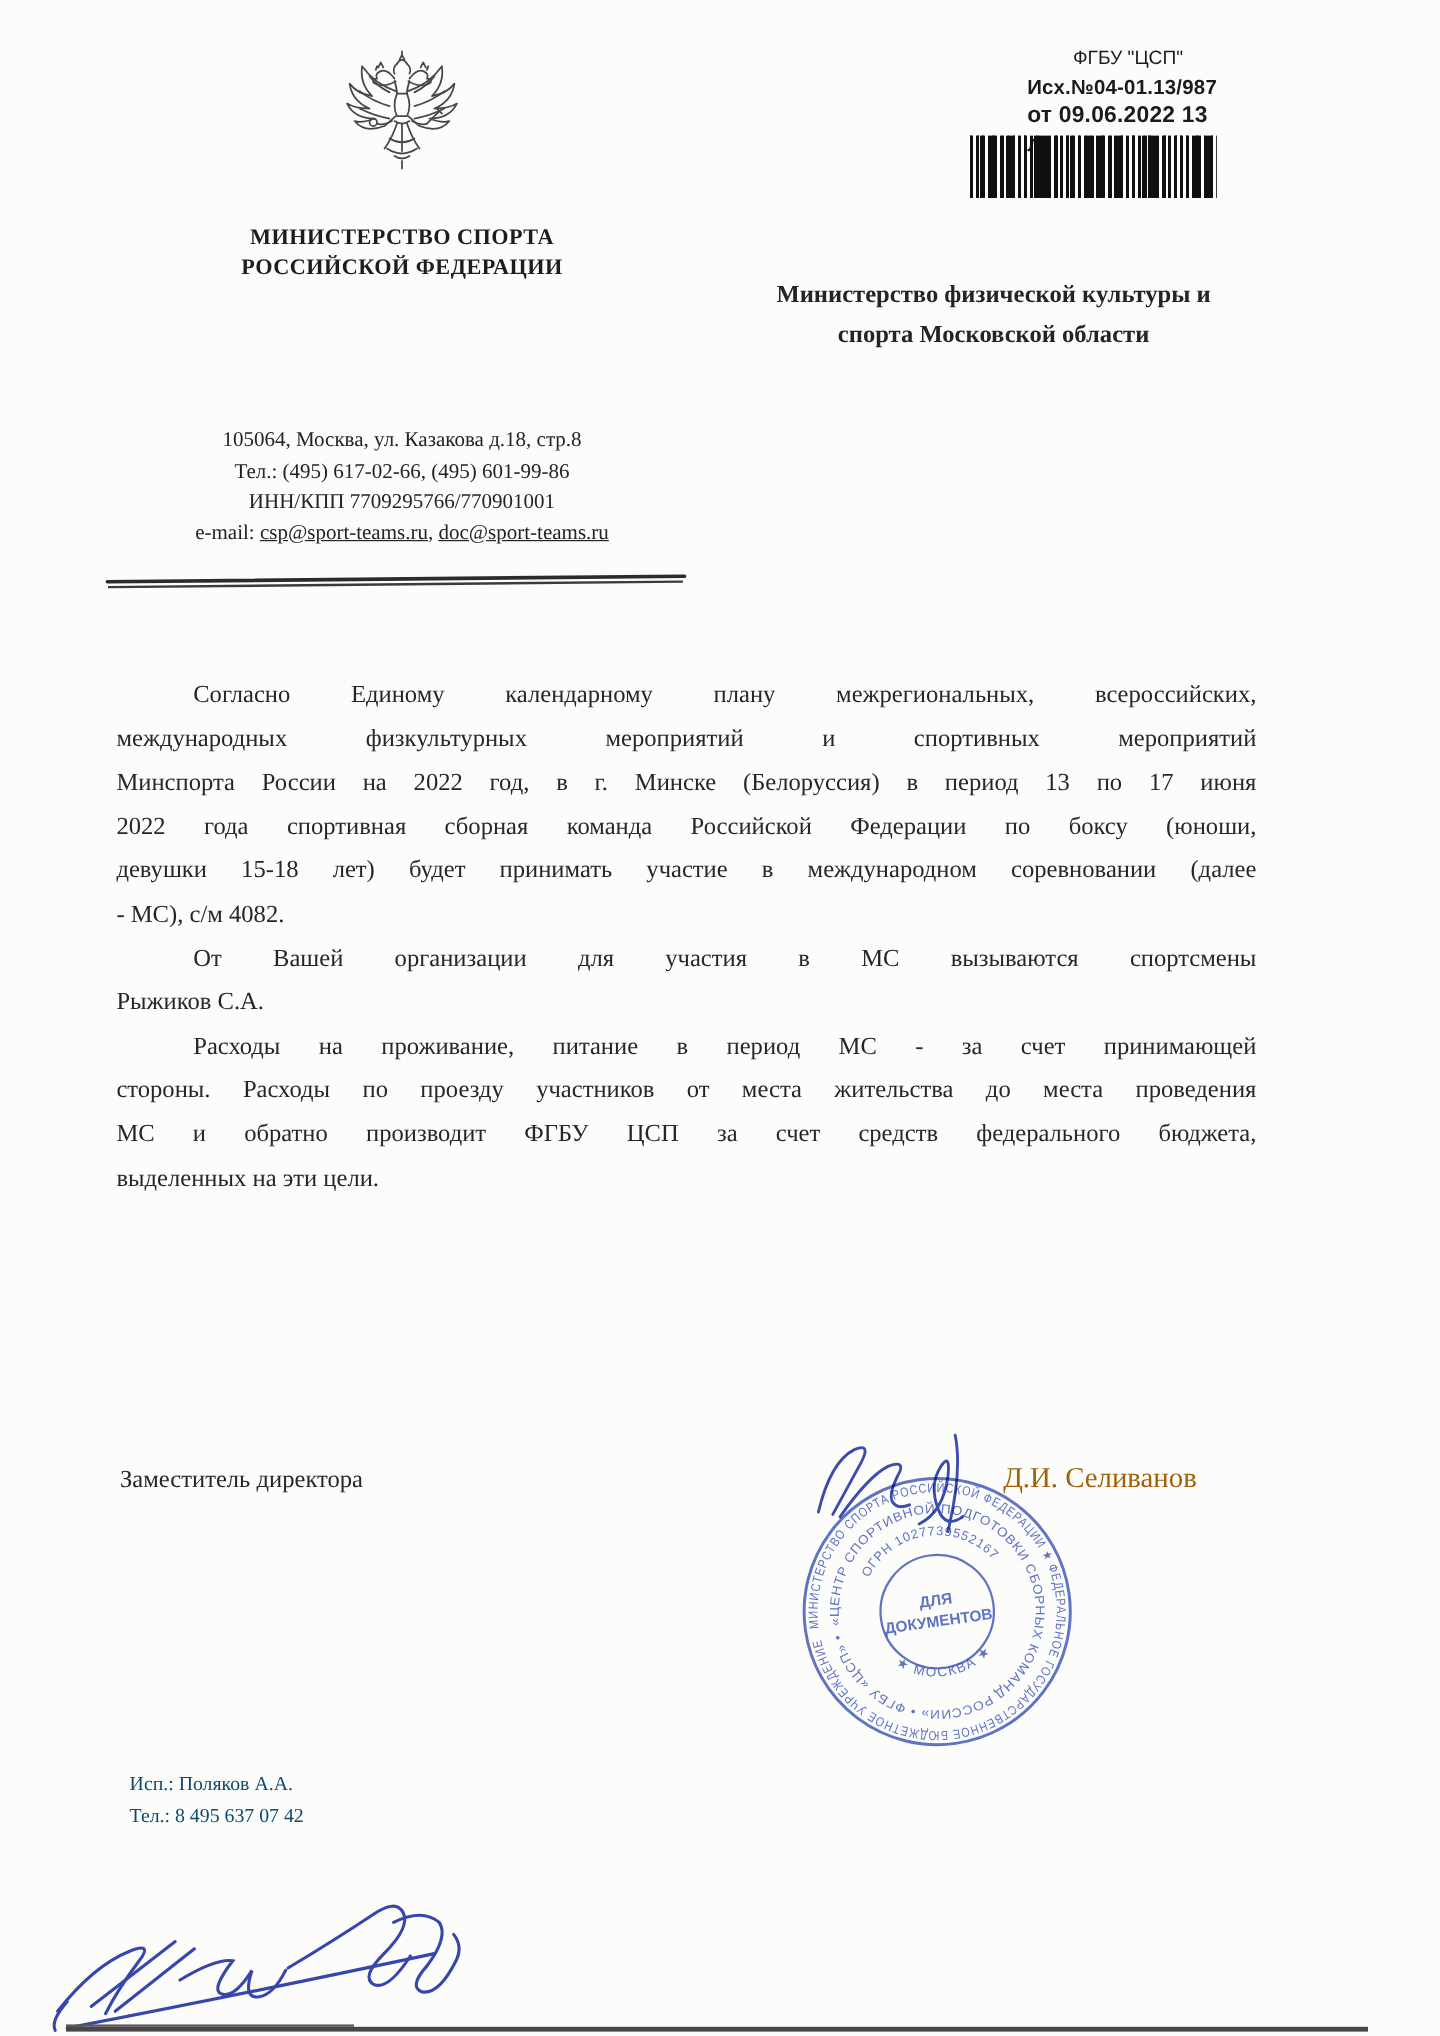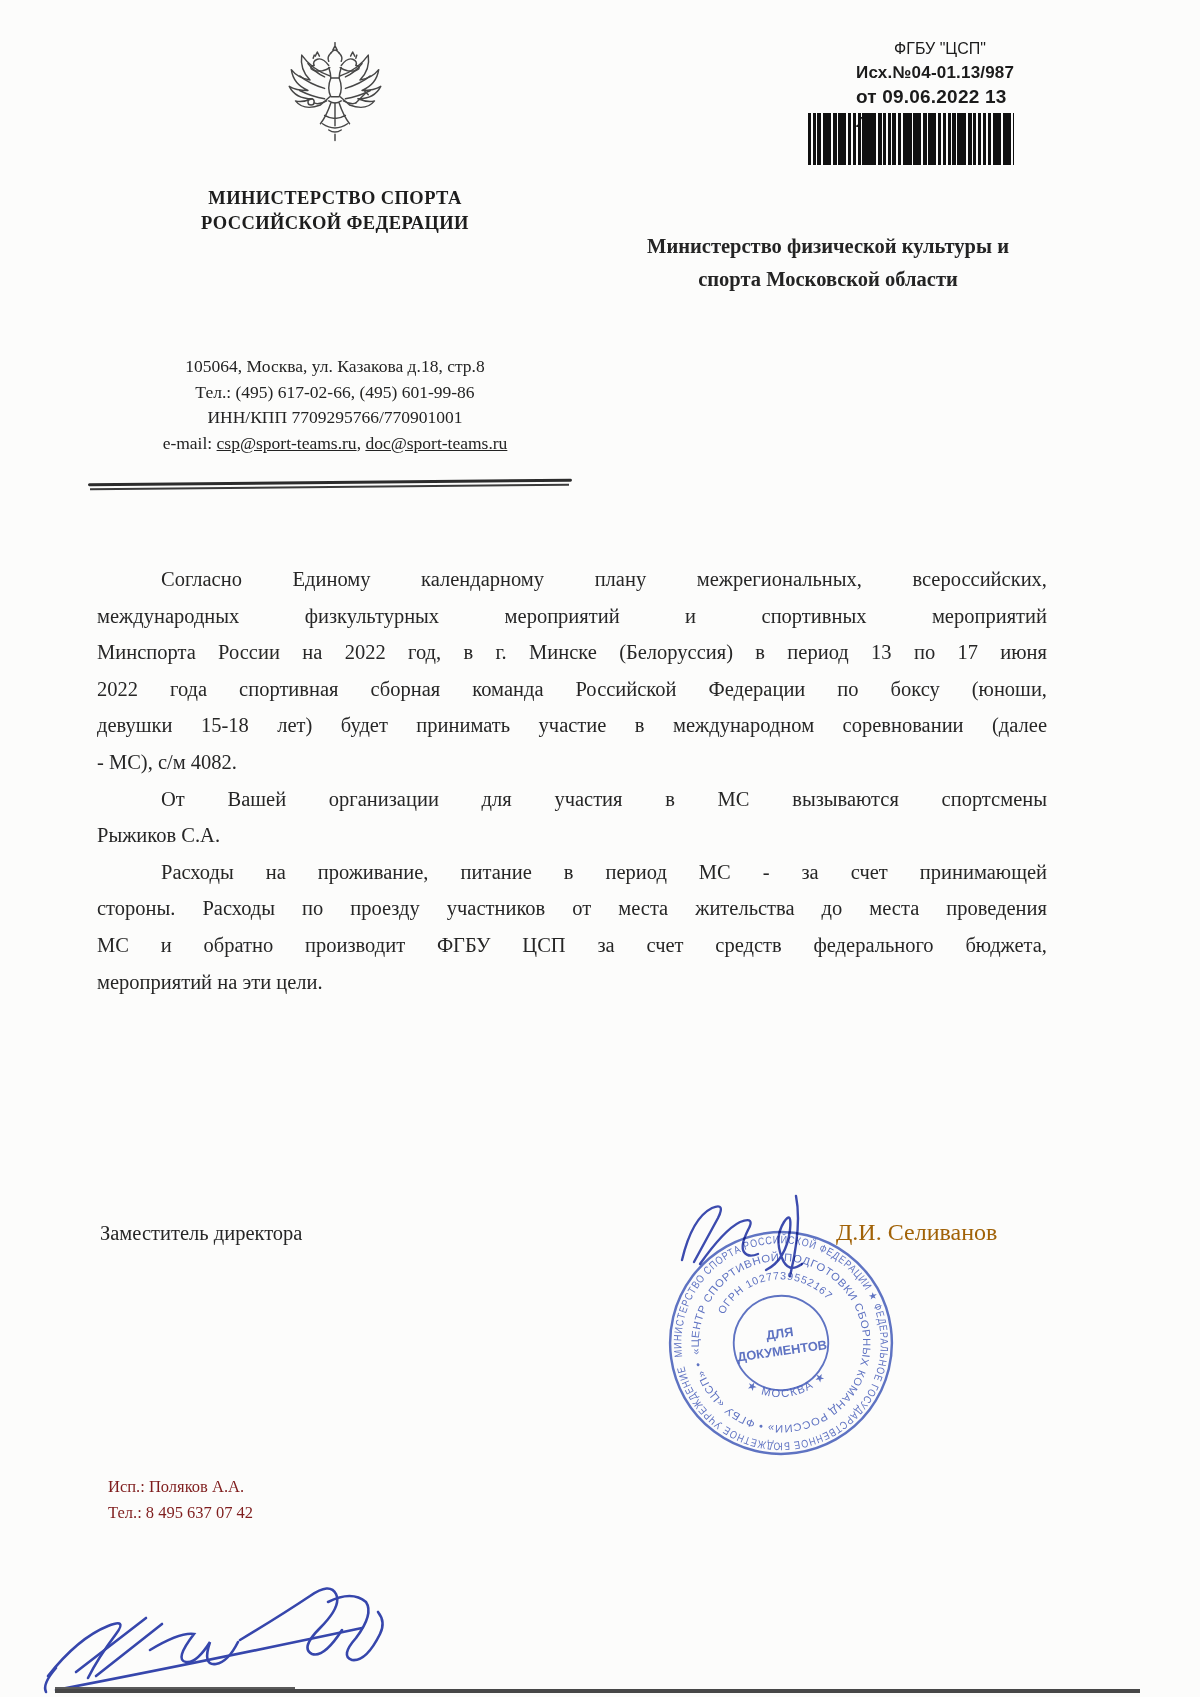--- a/index.html
+++ b/index.html
@@ -66,21 +66,21 @@
   .body-line.last { text-align-last: left; }
   .body-line.first { text-indent: 64px; }
 
   
   .sig-title { left: 100px; top: 1222px; font-size: 20.5px; color: #262626; }
   .sig-name  { left: 836px; top: 1219px; font-size: 24px; color: #a16207; }
   .sig-scribble-1 { left: 648px; top: 1178px; width: 190px; height: 120px; }
   .stamp { left: 666px; top: 1228px; width: 230px; height: 230px; transform: rotate(-8deg); mix-blend-mode: multiply; opacity: .92; }
 
   
-  .executor { left: 108px; top: 1474px; font-size: 16.5px; line-height: 25.5px; color: #7f1d1d; }
+  .executor { left: 108px; top: 1474px; font-size: 16.5px; line-height: 25.5px; color: #0c4a6e; }
   .sig-scribble-2 { left: 32px; top: 1572px; width: 380px; height: 125px; }
   .bottom-line { left: 55px; top: 1689px; width: 1085px; height: 3.5px; background: #474747; }
   .bottom-line .cap { position: absolute; left: 0; top: -2px; width: 240px; height: 2px; background: #5a5a5a; }
 </style>
 </head>
 <body>
 
 <div id="page">
 
   <svg class="abs emblem" viewBox="0 0 100 118" aria-hidden="true">
@@ -146,21 +146,21 @@
         <div class="body-line last">- МС), с/м 4082.</div>
       </div>
     <div>
         <div class="body-line first">От Вашей организации для участия в МС вызываются спортсмены</div>
         <div class="body-line last">Рыжиков С.А.</div>
       </div>
     <div>
         <div class="body-line first">Расходы на проживание, питание в период МС - за счет принимающей</div>
         <div class="body-line">стороны. Расходы по проезду участников от места жительства до места проведения</div>
         <div class="body-line">МС и обратно производит ФГБУ ЦСП за счет средств федерального бюджета,</div>
-        <div class="body-line last">мероприятий на эти цели.</div>
+        <div class="body-line last">выделенных на эти цели.</div>
       </div>
   </div>
 
   <div class="abs sig-title">Заместитель директора</div>
   <div class="abs sig-name">Д.И. Селиванов</div>
 
   <svg class="abs sig-scribble-1" viewBox="0 0 190 120" aria-hidden="true">
     <g fill="none" stroke="#2c3da8" stroke-width="2.4" stroke-linecap="round" opacity="0.92">
       <path d="M34 82 Q44 40 64 30 Q78 24 70 40 Q58 62 46 84"></path>
       <path d="M52 86 Q76 52 92 44 Q108 38 100 52 Q92 68 96 74 Q100 80 110 76"></path>

